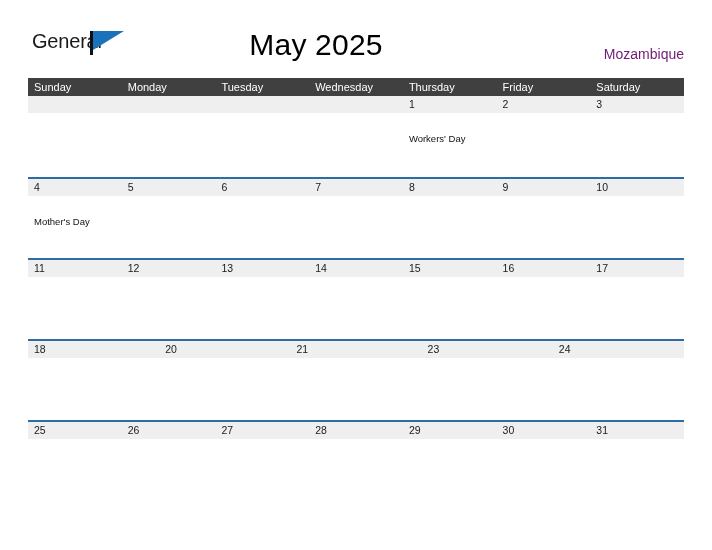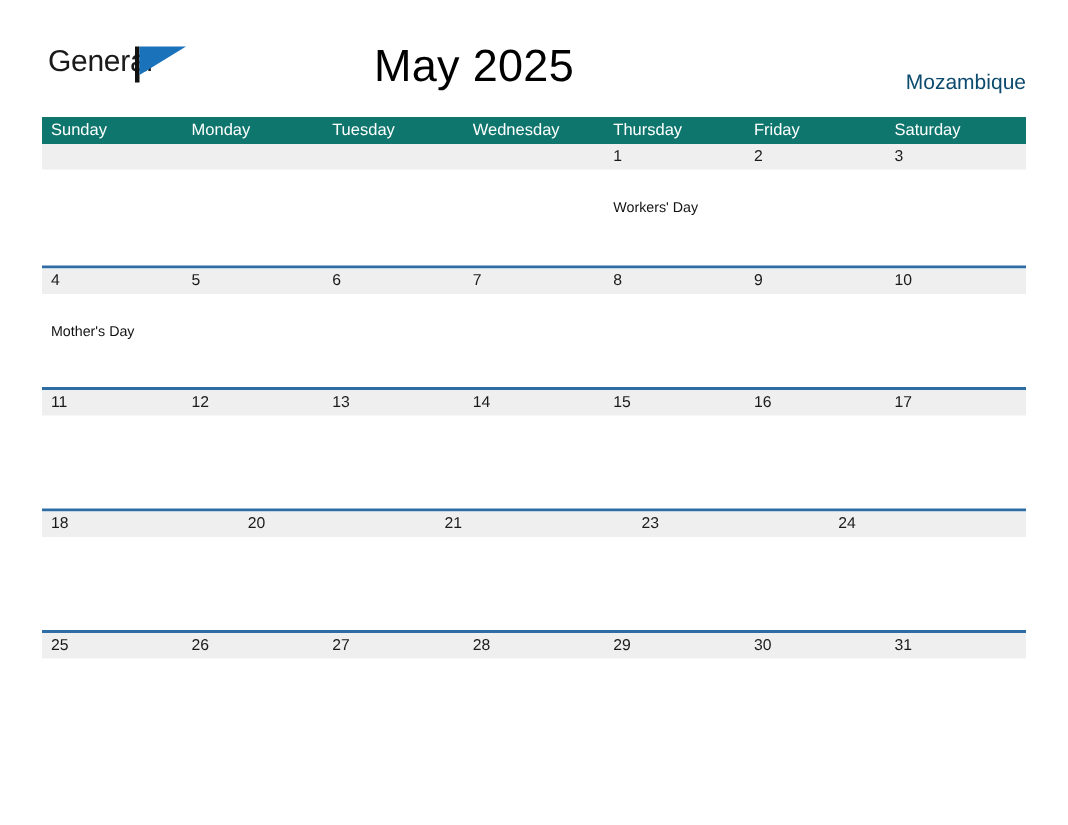--- a/index.html
+++ b/index.html
@@ -92,36 +92,36 @@
     font-size: 30px;
     font-weight: normal;
     color: #000000;
     letter-spacing: 0.2px;
   }
   .country {
     position: absolute;
     right: 28px;
     top: 46px;
     font-size: 14px;
-    color: #0c4a6e;
+    color: #701a75;
     white-space: nowrap;
   }
 
   
   .calendar {
     position: absolute;
     left: 28px;
     top: 78px;
     width: 656px;
   }
   .weekday-row {
     display: flex;
     width: 656px;
     height: 18px;
-    background: #0f766e;
+    background: #404040;
   }
   .weekday {
     flex: 1 1 0;
     font-size: 11px;
     color: #ffffff;
     line-height: 18px;
     padding-left: 6px;
     box-sizing: border-box;
     white-space: nowrap;
   }

